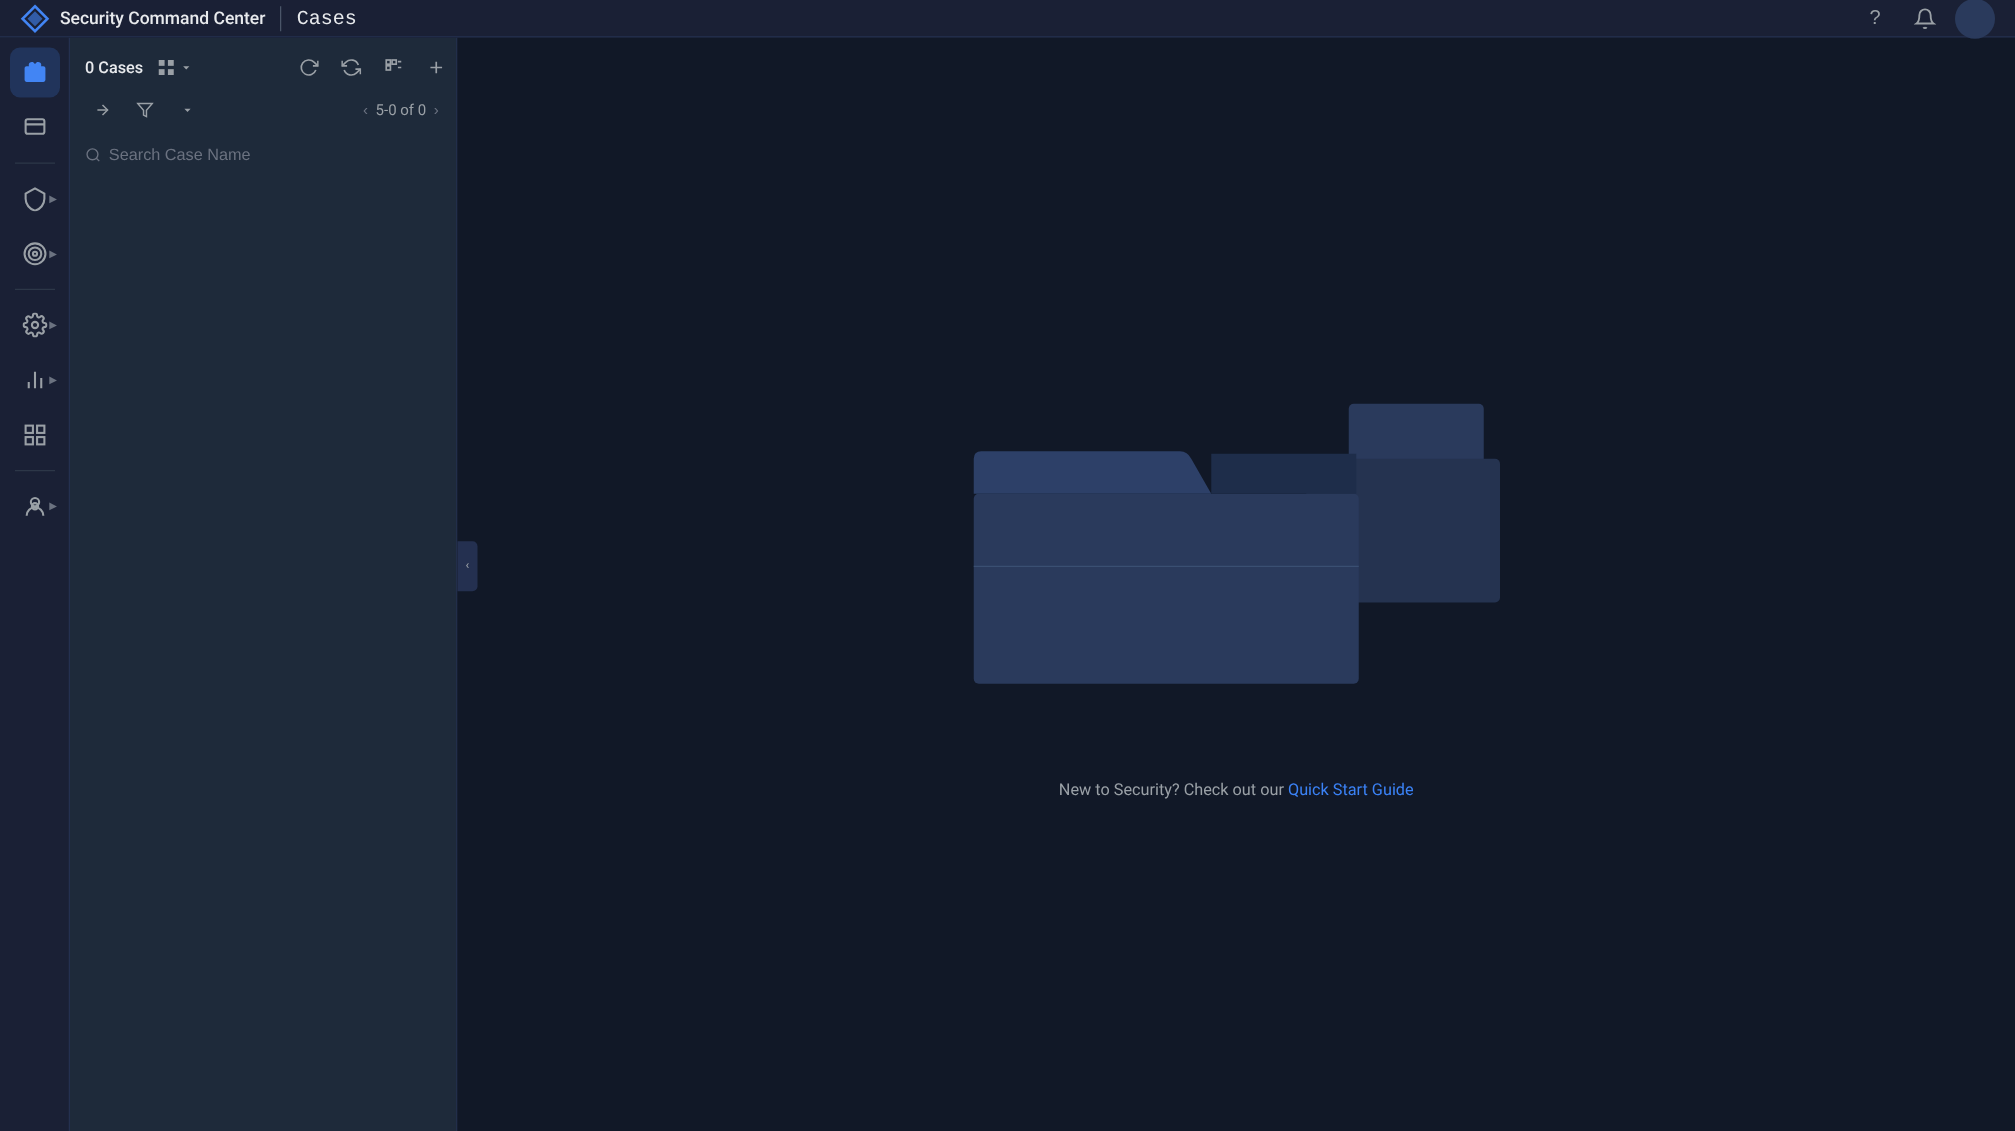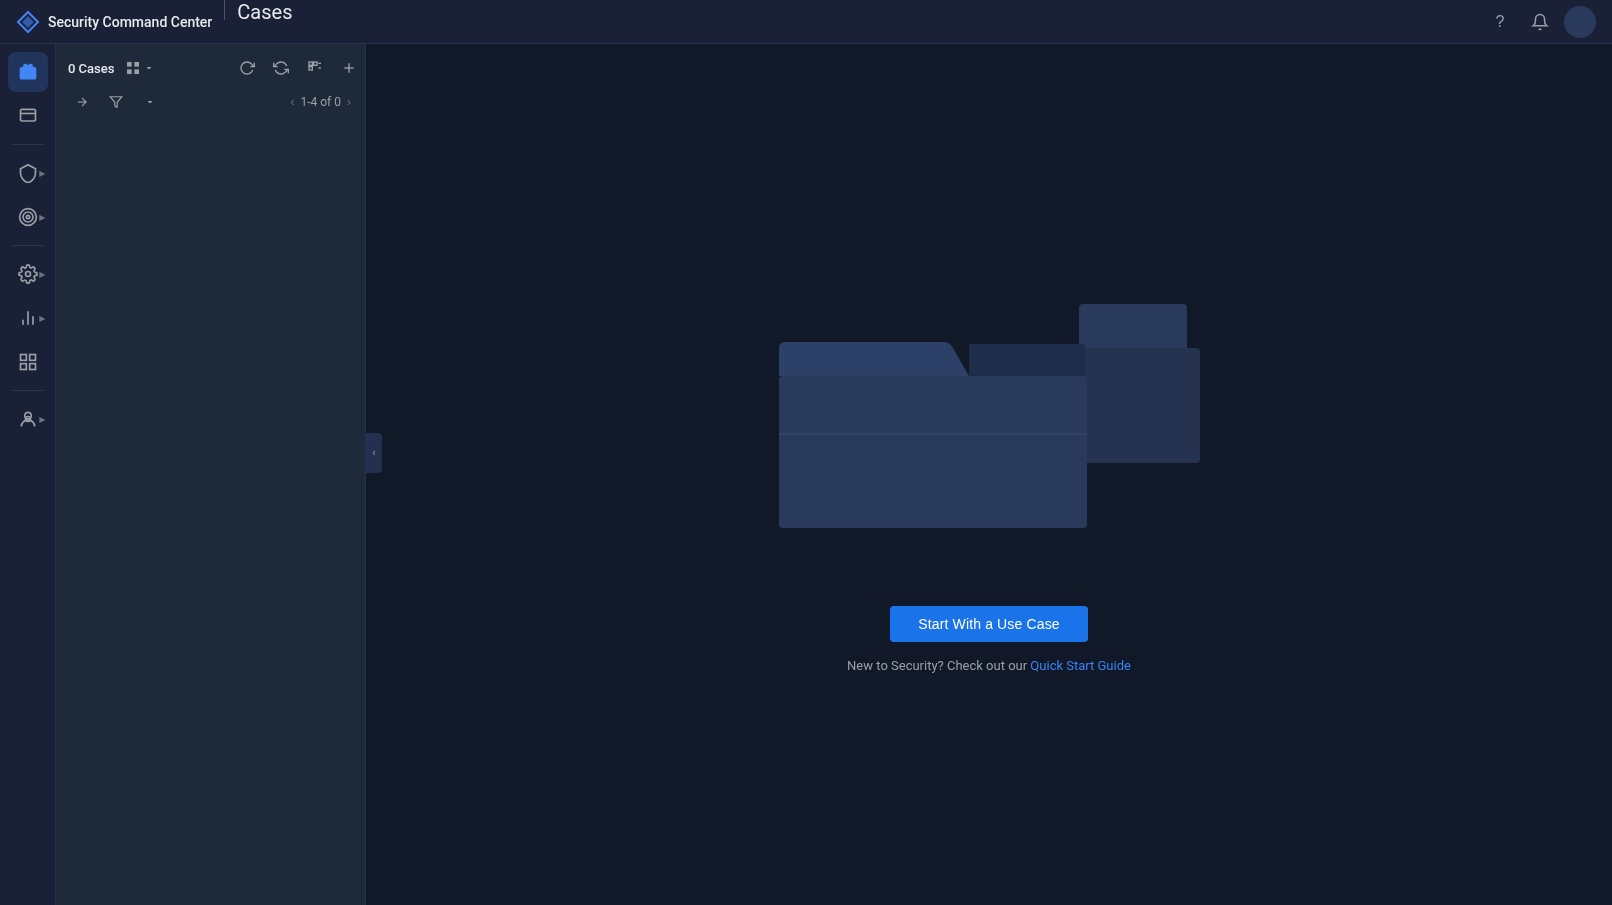--- a/index.html
+++ b/index.html
@@ -11,22 +11,23 @@
       height: 905px;
       width: 1612px;
       overflow: hidden;
       display: flex;
       flex-direction: column;
     }
 
     
     .top-nav {
       background: #1a2035;
-      height: 44px;
-      display: flex;
+      height: 30px;
+      display: flex;
+      align-items: center;
       padding: 0 16px;
       border-bottom: 1px solid #243050;
       flex-shrink: 0;
       z-index: 10;
     }
     .top-nav-logo {
       display: flex;
       align-items: center;
       gap: 8px;
     }
@@ -40,21 +41,22 @@
       font-weight: 500;
     }
     .top-nav-divider {
       width: 1px;
       height: 20px;
       background: #4a5568;
       margin: 0 12px;
     }
     .top-nav-page-title {
       color: #e8eaed;
-      font-size: 20px;
+      font-size: 16px;
+      font-family: Liberation Mono, monospace;
     }
     .top-nav-spacer { flex: 1; }
     .top-nav-actions {
       display: flex;
       align-items: center;
       gap: 8px;
     }
     .top-nav-icon-btn {
       background: none;
       border: none;
@@ -437,25 +439,32 @@
             <polygon points="22 3 2 3 10 12.46 10 19 14 21 14 12.46 22 3"></polygon>
           </svg>
       </button>
       <button class="icon-btn">
         <svg width="12" height="12" viewBox="0 0 24 24" fill="currentColor">
             <path d="M7 10l5 5 5-5z"></path>
           </svg>
       </button>
       <div class="pagination">
         <button class="pagination-btn">‹</button>
-        <span>1-4 of 0</span>
+        <span>5-0 of 0</span>
         <button class="pagination-btn">›</button>
       </div>
     </div>
 
+    <div class="search-box">
+      <svg width="14" height="14" viewBox="0 0 24 24" fill="none" stroke="#6b7280" stroke-width="2">
+        <circle cx="11" cy="11" r="8"></circle>
+        <line x1="21" y1="21" x2="16.65" y2="16.65"></line>
+      </svg>
+      <input class="search-input" type="text" placeholder="Search Case Name" style="">
+    </div>
   </div>
 
   <div class="collapse-handle">‹</div>
 
   <main class="main-content">
 
     <div class="folder-illustration">
       <svg width="440" height="270" viewBox="0 0 440 270">
 
         <rect x="310" y="28" width="108" height="52" rx="4" fill="#2a3a5c"></rect>
@@ -466,21 +475,20 @@
 
         <rect x="10" y="100" width="308" height="152" rx="4" fill="#2a3a5c"></rect>
 
         <line x1="10" y1="158" x2="318" y2="158" stroke="#3a4f72" stroke-width="1"></line>
 
         <rect x="200" y="68" width="116" height="32" rx="0" fill="#1e2d4a"></rect>
       </svg>
     </div>
 
     <div class="cta-section">
-      <button class="cta-btn">Start With a Use Case</button>
       <p class="cta-text">
         <span>New to Security? Check out our </span><a class="cta-link">Quick Start Guide</a>
       </p>
     </div>
 
   </main>
 
 </div>
 
 </body></html>

